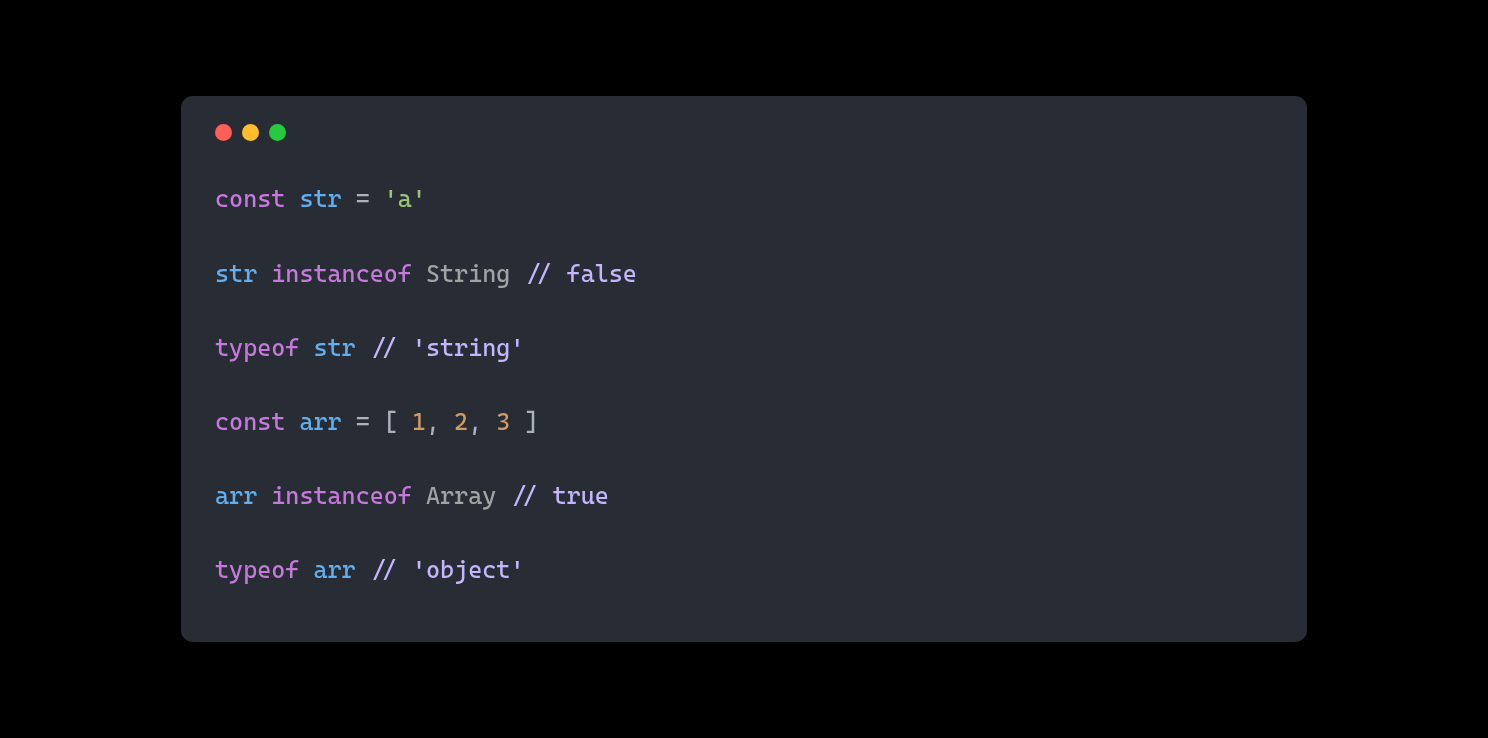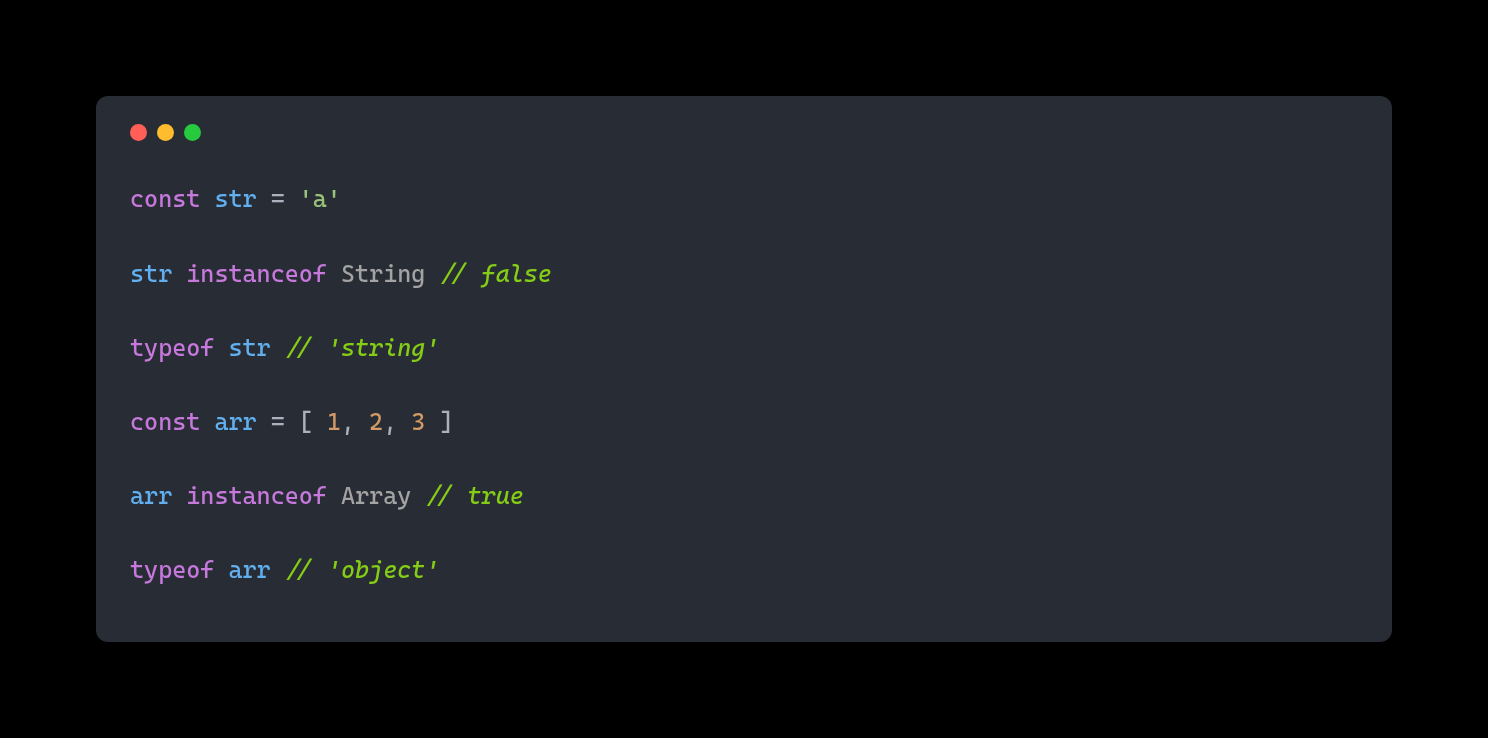--- a/index.html
+++ b/index.html
@@ -8,21 +8,21 @@
     width: 1488px;
     height: 738px;
     display: flex;
     align-items: center;
     justify-content: center;
     font-family: ui-monospace, "SF Mono", "Monaco", "Cascadia Code", "Roboto Mono", Menlo, Consolas, monospace;
   }
   .window {
     background: #282c34;
     border-radius: 12px;
-    width: 1296px;
+    width: 1126px;
     padding: 28px 34px 40px 34px;
     box-shadow: 0 20px 60px rgba(0,0,0,0.5);
   }
   .traffic-lights {
     display: flex;
     gap: 10px;
     margin-bottom: 40px;
   }
   .dot {
     width: 17px;
@@ -41,21 +41,21 @@
   .line { display:block; margin-bottom: 37px; }
   .line:last-child { margin-bottom: 12px; }
   .tk { }
   .keyword  { color:#c678dd; }
   .ident    { color:#61afef; }  
   .type     { color:#a3a3a3; }  
   .string   { color:#98c379; }
   .number   { color:#d19a66; }
   .operator { color:#abb2bf; }
   .punct    { color:#abb2bf; }
-  .comment  { color:#84cc16; font-style: italic; }
+  .comment  { color:#c4b5fd; }
 </style>
 </head>
 <body>
 
 <div class="window">
   <div class="traffic-lights">
     <div class="dot red"></div>
     <div class="dot yellow"></div>
     <div class="dot green"></div>
   </div>

